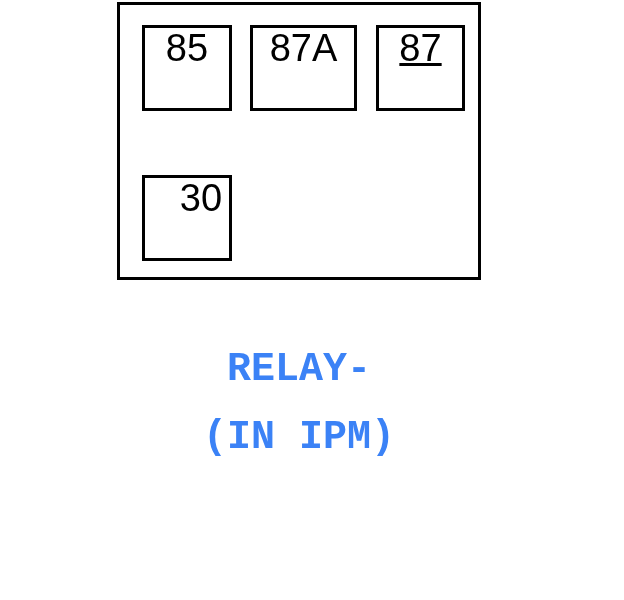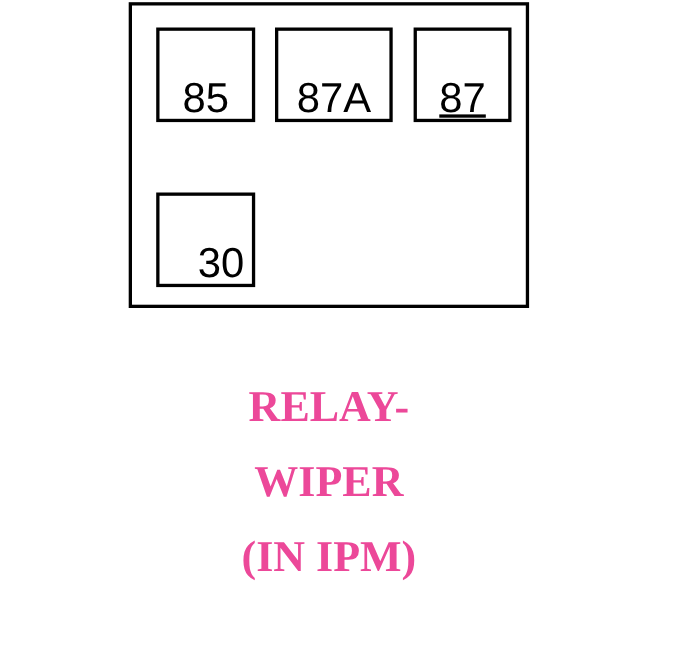--- a/index.html
+++ b/index.html
@@ -37,21 +37,21 @@
     background: #ffffff;
   }
 
   
   .terminal {
     position: absolute;
     box-sizing: border-box;
     border: 3px solid #000000;
     background: #ffffff;
     display: flex;
-    align-items: flex-end;
+    align-items: flex-start;
     justify-content: center;
   }
   .terminal-label {
     font-family: "Liberation Sans", sans-serif;
     font-size: 38px;
     font-weight: 400;
     line-height: 1;
     letter-spacing: 0px;
     color: #000000;
     white-space: nowrap;
@@ -68,26 +68,26 @@
 
   
   .caption-block {
     position: absolute;
     left: 117px;
     top: 336px;
     width: 364px;
     text-align: center;
   }
   .caption-line {
-    font-family: Liberation Serif, serif;
+    font-family: Liberation Mono, monospace;
     font-size: 40px;
     font-weight: bold;
     line-height: 68px;
     letter-spacing: 0px;
-    color: #ec4899;
+    color: #3b82f6;
     white-space: nowrap;
   }
 </style>
 </head>
 <body>
 
 <div id="diagram-canvas">
 
   <div class="relay-body">
 
@@ -105,17 +105,16 @@
 
     <div class="terminal pad-30" style="left:22px; top:170px;">
       <span class="terminal-label">30</span>
     </div>
 
 
   </div>
 
   <div class="caption-block">
     <div class="caption-line">RELAY-</div>
-    <div class="caption-line">WIPER</div>
     <div class="caption-line">(IN IPM)</div>
   </div>
 
 </div>
 
 </body></html>

